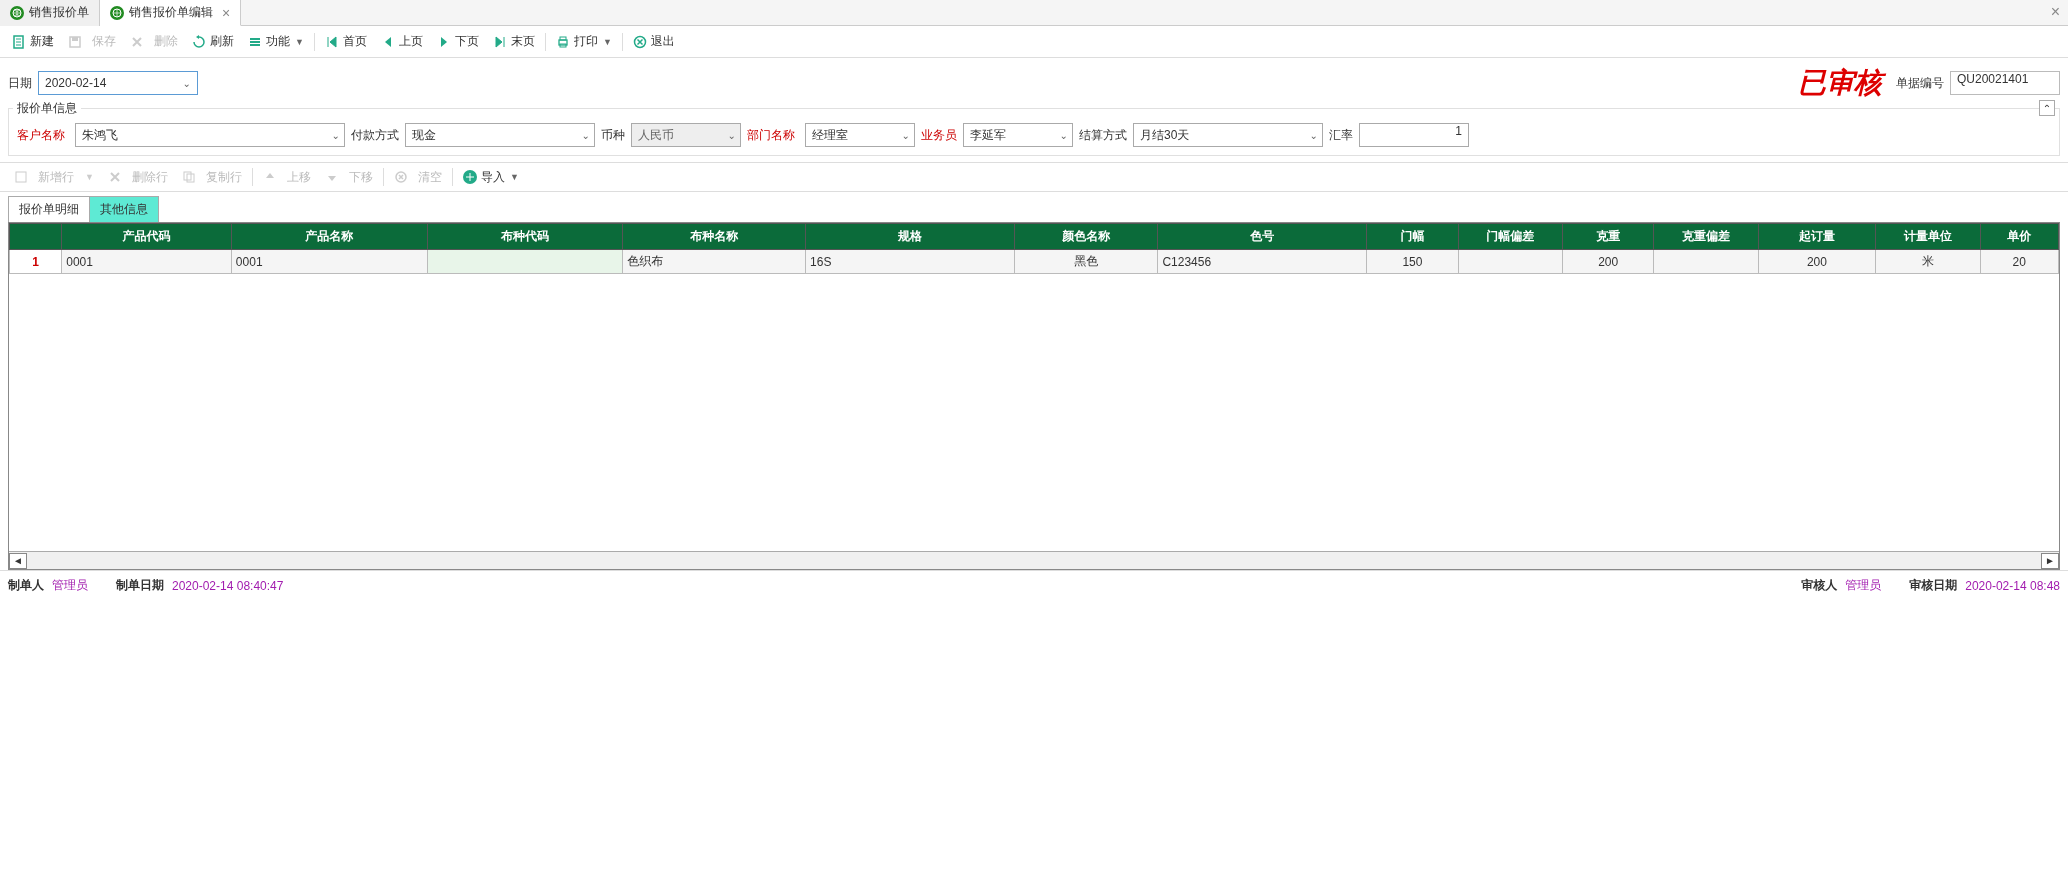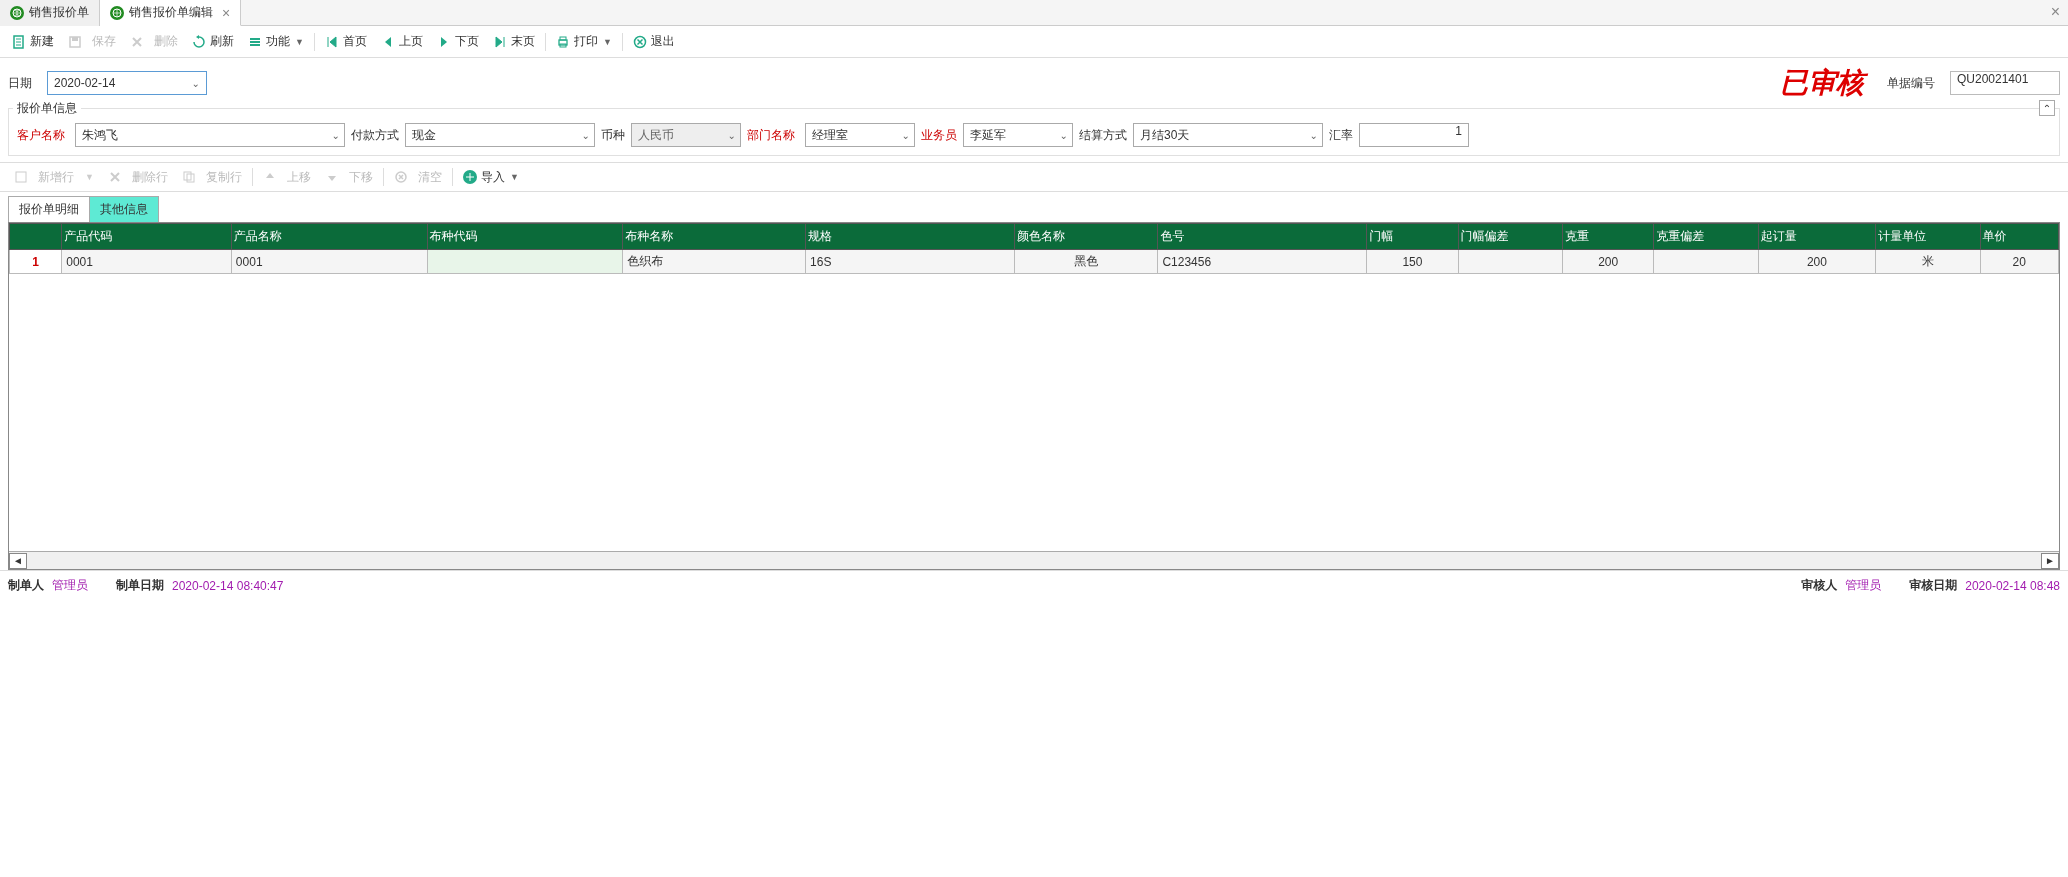--- a/index.html
+++ b/index.html
@@ -16,21 +16,21 @@
   
   .toolbar { display: flex; align-items: center; height: 32px; padding: 0 6px; border-bottom: 1px solid #ddd; gap: 2px; }
   .tb-btn { display: inline-flex; align-items: center; gap: 4px; padding: 2px 6px; cursor: pointer; color: #333; }
   .tb-btn.disabled { color: #bbb; cursor: default; gap: 10px; }
   .tb-sep { width: 1px; height: 18px; background: #ddd; margin: 0 2px; }
   .tb-icon { width: 14px; height: 14px; display: inline-block; }
   .tb-caret { font-size: 9px; color: #666; margin-left: 1px; }
   .tb-btn.disabled .tb-caret { color: #ccc; }
 
   
-  .date-row { display: flex; align-items: center; padding: 6px 8px; gap: 15px; }
+  .date-row { display: flex; align-items: center; padding: 6px 8px; gap: 6px; }
   .lbl { color: #333; }
   .lbl.req { color: #c00; }
   .date-input { border: 1px solid #5b9bd5; height: 24px; width: 160px; padding: 0 6px; display: flex; align-items: center; justify-content: space-between; background: #fff; }
   .spacer { flex: 1; }
   .audit-stamp { font-family: "KaiTi","STKaiti",serif; font-style: italic; color: #d00; font-size: 28px; font-weight: bold; margin-right: 8px; }
   .doc-no-input { border: 1px solid #bbb; height: 24px; width: 110px; padding: 0 6px; background: #fff; }
 
   
   .form-panel { margin: 0 8px 6px 8px; border: 1px solid #e0e0e0; position: relative; }
   .form-title { position: absolute; top: -9px; left: 4px; background: #fff; padding: 0 4px; font-size: 12px; }
@@ -46,21 +46,21 @@
   .row-toolbar { display: flex; align-items: center; height: 30px; padding: 0 8px; border-top: 1px solid #ddd; border-bottom: 1px solid #ddd; gap: 2px; }
 
   
   .detail-tabs { display: flex; align-items: flex-end; padding: 4px 8px 0 8px; gap: 0; }
   .dtab { padding: 4px 10px; border: 1px solid #aaa; border-bottom: none; background: #5eead4; cursor: pointer; margin-right: -1px; }
   .dtab.active { background: #fff; position: relative; z-index: 2; }
 
   
   .grid-wrap { margin: 0 8px; border: 1px solid #888; height: 348px; overflow: hidden; display: flex; flex-direction: column; }
   .grid { border-collapse: collapse; width: 100%; table-layout: fixed; }
-  .grid th { background: #0b6b3a; color: #fff; font-weight: normal; padding: 4px 2px; border: 1px solid #555; font-size: 12px; text-align: left; }
+  .grid th { background: #0b6b3a; color: #fff; font-weight: bold; padding: 4px 2px; border: 1px solid #555; font-size: 12px; text-align: center; }
   .grid td { border: 1px solid #bbb; padding: 3px 4px; height: 22px; background: #f5f5f5; }
   .grid td.rownum { background: #fff; text-align: center; color: #c00; font-weight: bold; }
   .grid td.center { text-align: center; }
   .grid td.selected { background: #e8f5e9; }
   .grid-body-fill { flex: 1; background: #fff; }
   .grid-hscroll { height: 18px; border-top: 1px solid #aaa; display: flex; align-items: center; background: #f0f0f0; }
   .hs-btn { width: 18px; height: 16px; border: 1px solid #888; display: flex; align-items: center; justify-content: center; font-size: 10px; background: #fff; cursor: pointer; }
   .hs-track { flex: 1; height: 16px; }
 
   

